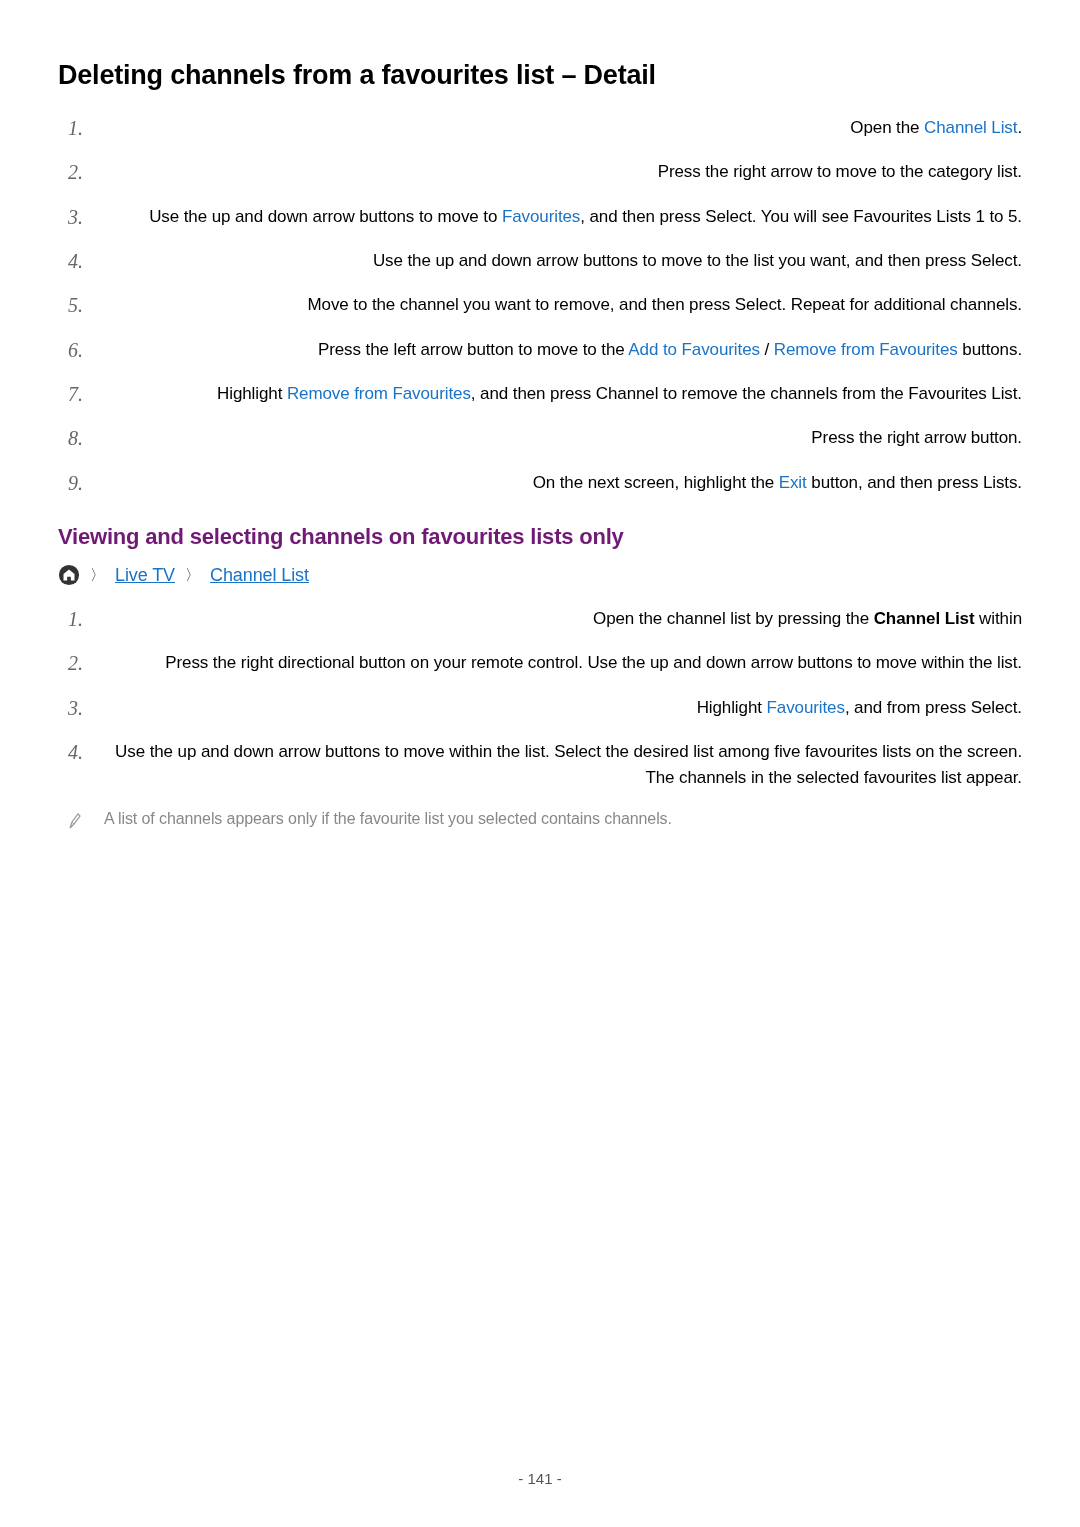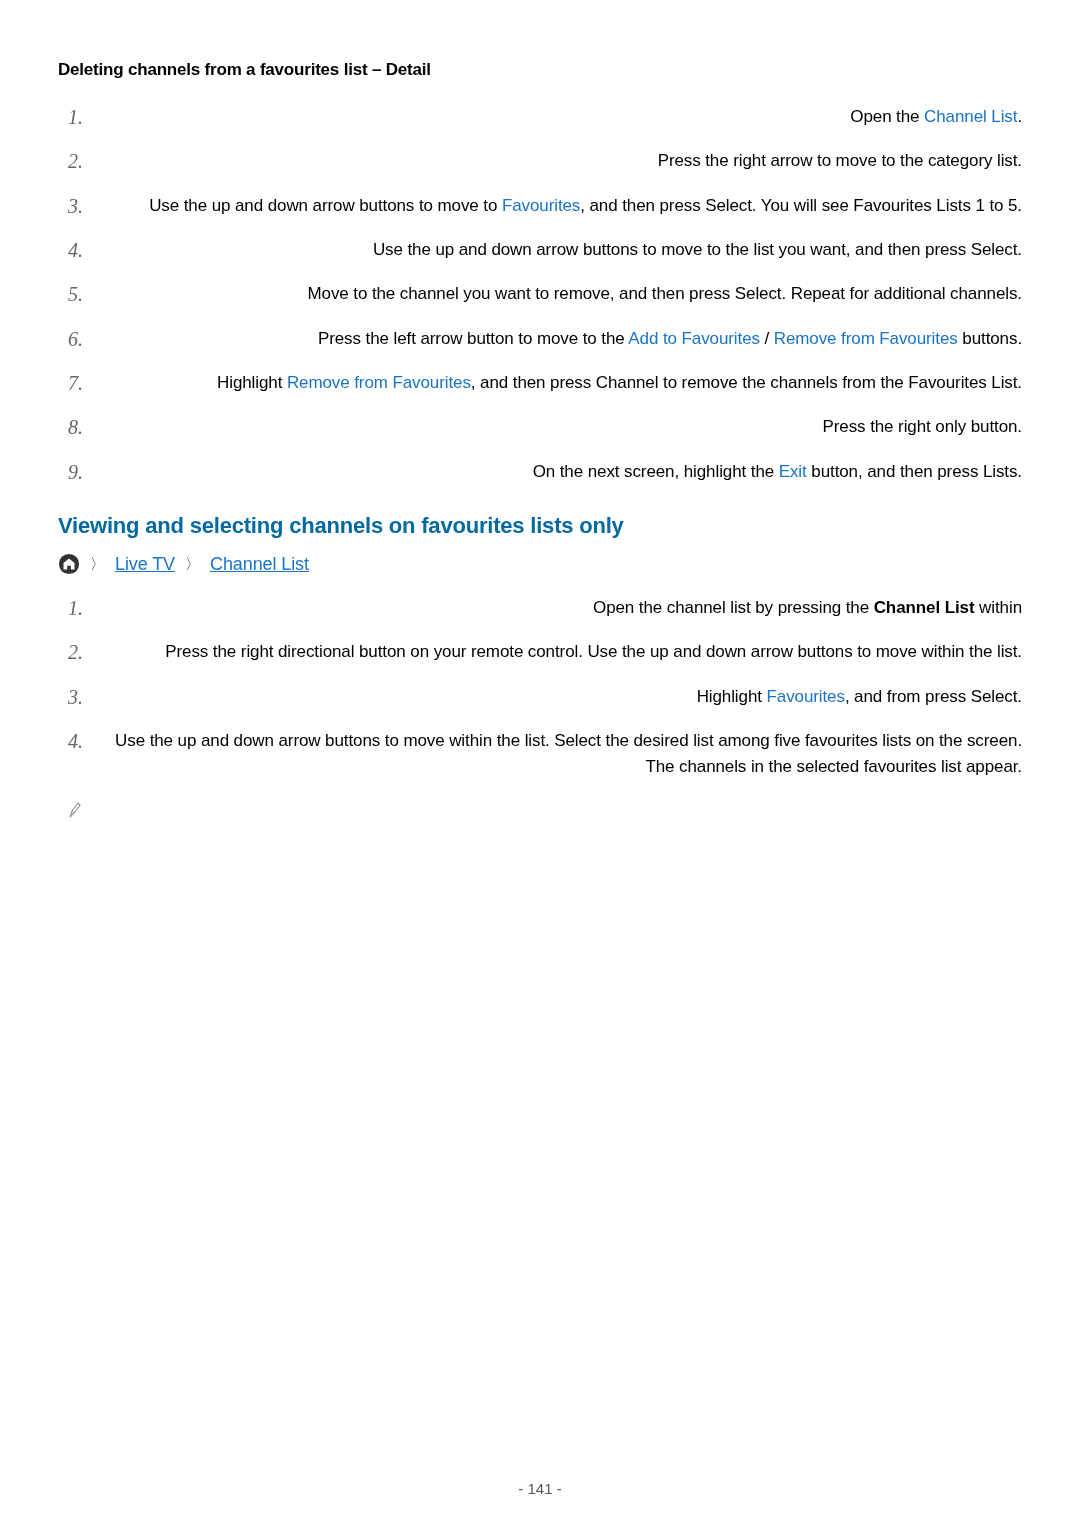--- a/index.html
+++ b/index.html
@@ -10,30 +10,30 @@
   body {
     font-family: -apple-system, BlinkMacSystemFont, 'Segoe UI', Arial, sans-serif;
     background: #ffffff;
     width: 1080px;
     height: 1527px;
     padding: 60px 58px 40px 58px;
     position: relative;
     color: #000000;
   }
   .section-heading {
-    font-size: 17px;
+    font-size: 27px;
     font-weight: 600;
     color: #000000;
     margin-bottom: 24px;
     letter-spacing: -0.2px;
   }
   .section-heading-2 {
     font-size: 22px;
     font-weight: 600;
-    color: #0369a1;
+    color: #701a75;
     margin-top: 28px;
     margin-bottom: 14px;
     letter-spacing: -0.2px;
   }
   .ordered-list {
     list-style: none;
     counter-reset: item;
     padding-left: 46px;
     text-align: right;
   }
@@ -110,41 +110,41 @@
     width: 14px;
     height: 18px;
   }
   .note-text {
     font-size: 16px;
     color: #888888;
     letter-spacing: -0.1px;
   }
   .page-number {
     position: absolute;
-    bottom: 30px;
+    bottom: 40px;
     left: 50%;
     transform: translateX(-50%);
     font-size: 15px;
     color: #555555;
   }
 </style>
 </head>
 <body>
 
 <h2 class="section-heading">Deleting channels from a favourites list – Detail</h2>
 
 <ol class="ordered-list" id="list1">
     <li><span>Open the </span><span class="link-text">Channel List</span><span>.</span></li>
     <li><span>Press the right arrow to move to the category list.</span></li>
     <li><span>Use the up and down arrow buttons to move to </span><span class="link-text">Favourites</span><span>, and then press Select. You will see Favourites Lists 1 to 5.</span></li>
     <li><span>Use the up and down arrow buttons to move to the list you want, and then press Select.</span></li>
     <li><span>Move to the channel you want to remove, and then press Select. Repeat for additional channels.</span></li>
     <li><span>Press the left arrow button to move to the </span><span class="link-text">Add to Favourites</span><span> / </span><span class="link-text">Remove from Favourites</span><span> buttons.</span></li>
     <li><span>Highlight </span><span class="link-text">Remove from Favourites</span><span>, and then press Channel to remove the channels from the Favourites List.</span></li>
-    <li><span>Press the right only button.</span></li>
+    <li><span>Press the right arrow button.</span></li>
     <li><span>On the next screen, highlight the </span><span class="link-text">Exit</span><span> button, and then press Lists.</span></li>
   </ol>
 
 <h2 class="section-heading-2">Viewing and selecting channels on favourites lists only</h2>
 
 <div class="breadcrumb">
   <span class="home-icon">
     <svg viewBox="0 0 24 24" fill="none" xmlns="http://www.w3.org/2000/svg">
       <circle cx="12" cy="12" r="11" fill="#333333"></circle>
       <path d="M12 6 L6 11 L6 18 L10 18 L10 14 L14 14 L14 18 L18 18 L18 11 Z" fill="#ffffff"></path>
@@ -163,15 +163,16 @@
     <li><span>Use the up and down arrow buttons to move within the list. Select the desired list among five favourites lists on the screen. The channels in the selected favourites list appear.</span></li>
   </ol>
 
 <div class="note-row">
   <span class="note-icon">
     <svg viewBox="0 0 14 18" xmlns="http://www.w3.org/2000/svg">
       <path d="M2 16 L4 10 L10 2 L12 4 L6 12 Z" fill="none" stroke="#999999" stroke-width="1.2"></path>
       <path d="M4 10 L6 12" stroke="#999999" stroke-width="1"></path>
     </svg>
   </span>
+  <span class="note-text">A list of channels appears only if the favourite list you selected contains channels.</span>
 </div>
 
 <div class="page-number">- 141 -</div>
 
 </body></html>

